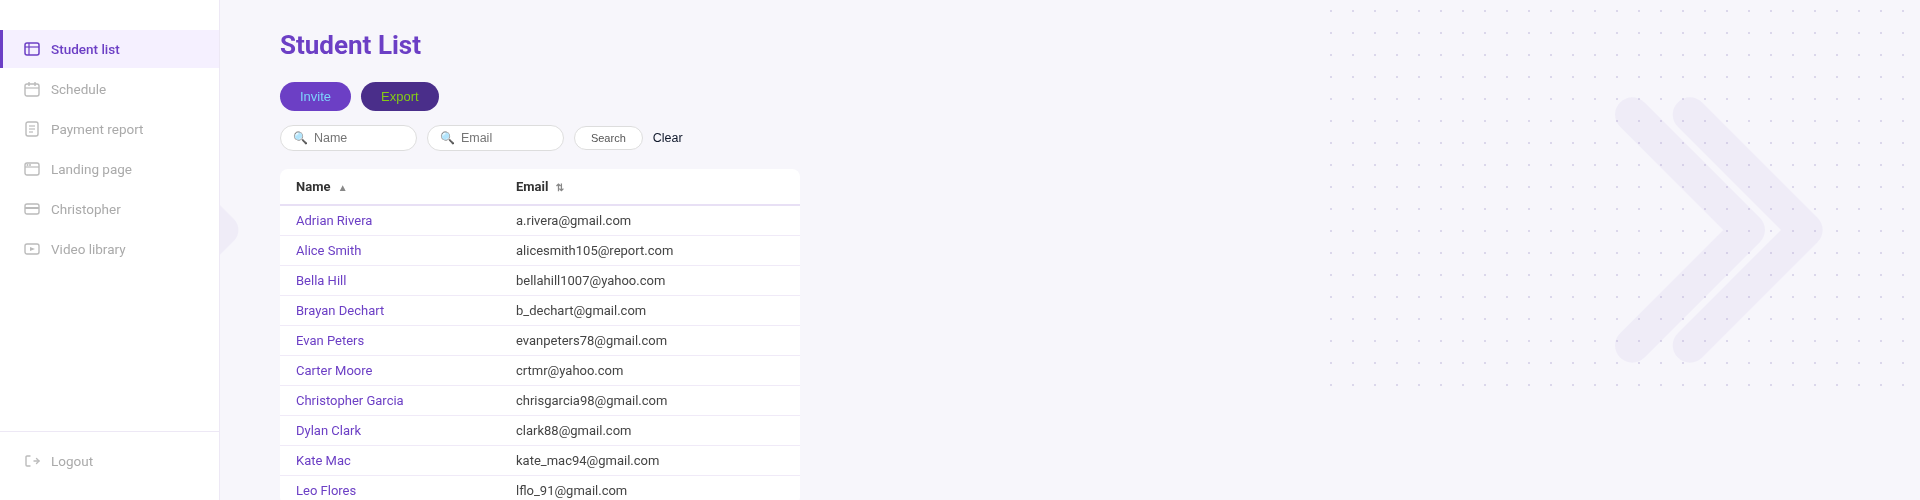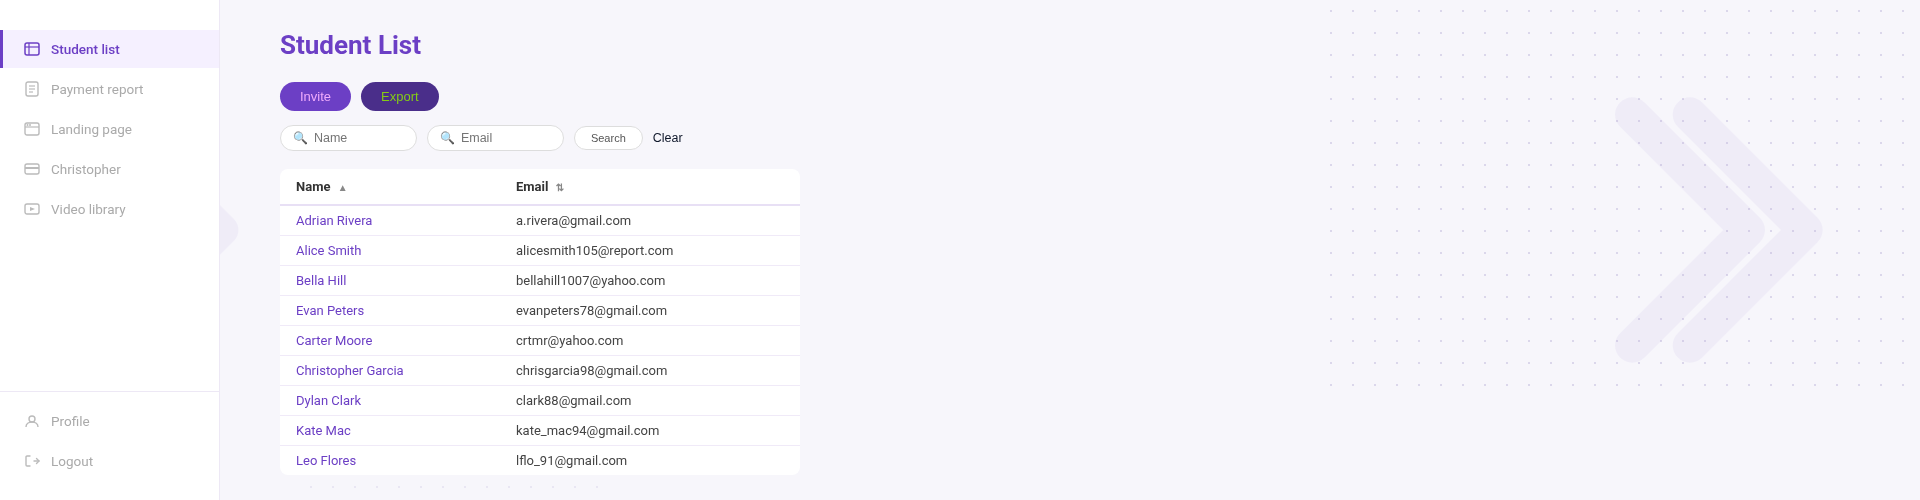--- a/index.html
+++ b/index.html
@@ -131,21 +131,21 @@
 
     
     .action-bar {
       display: flex;
       align-items: center;
       gap: 10px;
       margin-bottom: 14px;
     }
     .btn-invite {
       background: #6c3fc5;
-      color: #f0abfc;
+      color: #7dd3fc;
       border: none;
       border-radius: 20px;
       padding: 7px 20px;
       font-size: 13px;
       cursor: pointer;
       font-weight: 500;
     }
     .btn-export {
       background: #4a2e8a;
       color: #84cc16;
@@ -271,20 +271,31 @@
         <span class="sidebar-icon">
           <svg width="16" height="16" viewBox="0 0 16 16" fill="none">
             <rect x="1" y="2" width="14" height="12" rx="2" stroke="#6c3fc5" stroke-width="1.5" fill="none"></rect>
             <line x1="1" y1="6" x2="15" y2="6" stroke="#6c3fc5" stroke-width="1.2"></line>
             <line x1="5" y1="2" x2="5" y2="14" stroke="#6c3fc5" stroke-width="1.2"></line>
           </svg>
         </span>
         <span>Student list</span>
       </div>
 
+      <div class="sidebar-item">
+        <span class="sidebar-icon">
+          <svg width="16" height="16" viewBox="0 0 16 16" fill="none">
+            <rect x="1" y="3" width="14" height="12" rx="2" stroke="#bbb" stroke-width="1.4" fill="none"></rect>
+            <line x1="5" y1="1" x2="5" y2="5" stroke="#bbb" stroke-width="1.4"></line>
+            <line x1="11" y1="1" x2="11" y2="5" stroke="#bbb" stroke-width="1.4"></line>
+            <line x1="1" y1="7" x2="15" y2="7" stroke="#bbb" stroke-width="1.2"></line>
+          </svg>
+        </span>
+        <span>Schedule</span>
+      </div>
 
       <div class="sidebar-item">
         <span class="sidebar-icon">
           <svg width="16" height="16" viewBox="0 0 16 16" fill="none">
             <rect x="2" y="1" width="12" height="14" rx="2" stroke="#bbb" stroke-width="1.4" fill="none"></rect>
             <line x1="5" y1="5" x2="11" y2="5" stroke="#bbb" stroke-width="1.2"></line>
             <line x1="5" y1="8" x2="11" y2="8" stroke="#bbb" stroke-width="1.2"></line>
             <line x1="5" y1="11" x2="9" y2="11" stroke="#bbb" stroke-width="1.2"></line>
           </svg>
         </span>
@@ -318,29 +329,20 @@
           <svg width="16" height="16" viewBox="0 0 16 16" fill="none">
             <rect x="1" y="3" width="14" height="10" rx="2" stroke="#bbb" stroke-width="1.4" fill="none"></rect>
             <polygon points="6,6 11,8 6,10" fill="#bbb"></polygon>
           </svg>
         </span>
         <span>Video library</span>
       </div>
     </div>
 
     <div class="sidebar-bottom">
-      <div class="sidebar-item">
-        <span class="sidebar-icon">
-          <svg width="16" height="16" viewBox="0 0 16 16" fill="none">
-            <circle cx="8" cy="6" r="3" stroke="#bbb" stroke-width="1.4" fill="none"></circle>
-            <path d="M2 14c0-3 2.7-5 6-5s6 2 6 5" stroke="#bbb" stroke-width="1.4" fill="none"></path>
-          </svg>
-        </span>
-        <span>Profile</span>
-      </div>
       <div class="sidebar-item">
         <span class="sidebar-icon">
           <svg width="16" height="16" viewBox="0 0 16 16" fill="none">
             <path d="M6 3H3a1 1 0 00-1 1v8a1 1 0 001 1h3" stroke="#bbb" stroke-width="1.4" fill="none" stroke-linecap="round"></path>
             <line x1="10" y1="8" x2="15" y2="8" stroke="#bbb" stroke-width="1.4" stroke-linecap="round"></line>
             <polyline points="12.5,5.5 15,8 12.5,10.5" stroke="#bbb" stroke-width="1.4" stroke-linecap="round" stroke-linejoin="round" fill="none"></polyline>
           </svg>
         </span>
         <span>Logout</span>
       </div>
@@ -388,20 +390,24 @@
           </tr>
           <tr>
             <td class="name-cell col-name">Alice Smith</td>
             <td class="email-cell col-email">alicesmith105@report.com</td>
           </tr>
           <tr>
             <td class="name-cell col-name">Bella Hill</td>
             <td class="email-cell col-email">bellahill1007@yahoo.com</td>
           </tr>
           <tr>
+            <td class="name-cell col-name">Brayan Dechart</td>
+            <td class="email-cell col-email">b_dechart@gmail.com</td>
+          </tr>
+          <tr>
             <td class="name-cell col-name">Evan Peters</td>
             <td class="email-cell col-email">evanpeters78@gmail.com</td>
           </tr>
           <tr>
             <td class="name-cell col-name">Carter Moore</td>
             <td class="email-cell col-email">crtmr@yahoo.com</td>
           </tr>
           <tr>
             <td class="name-cell col-name">Christopher Garcia</td>
             <td class="email-cell col-email">chrisgarcia98@gmail.com</td>

